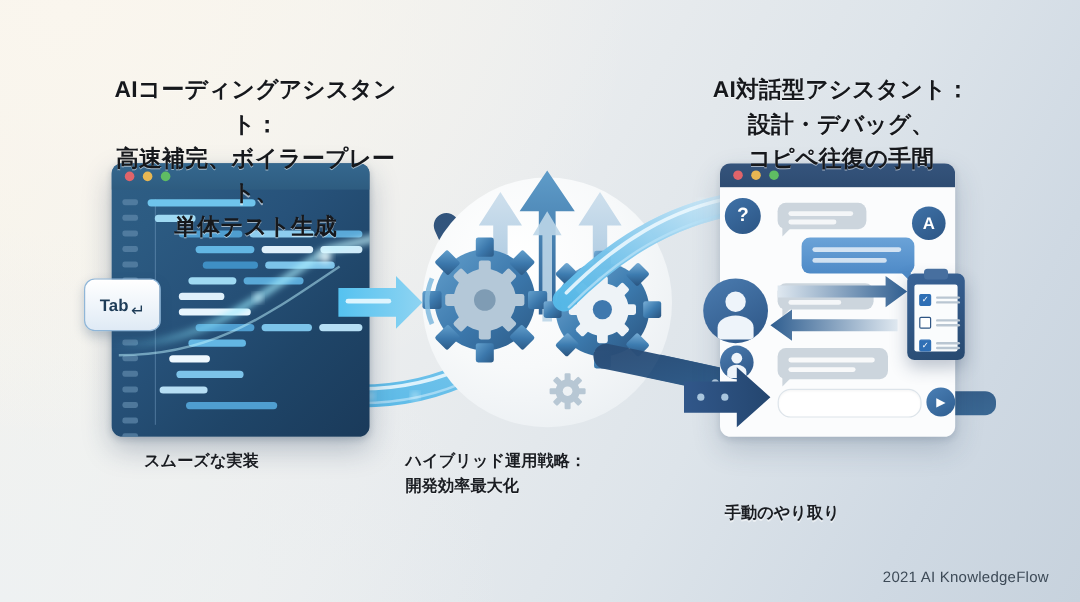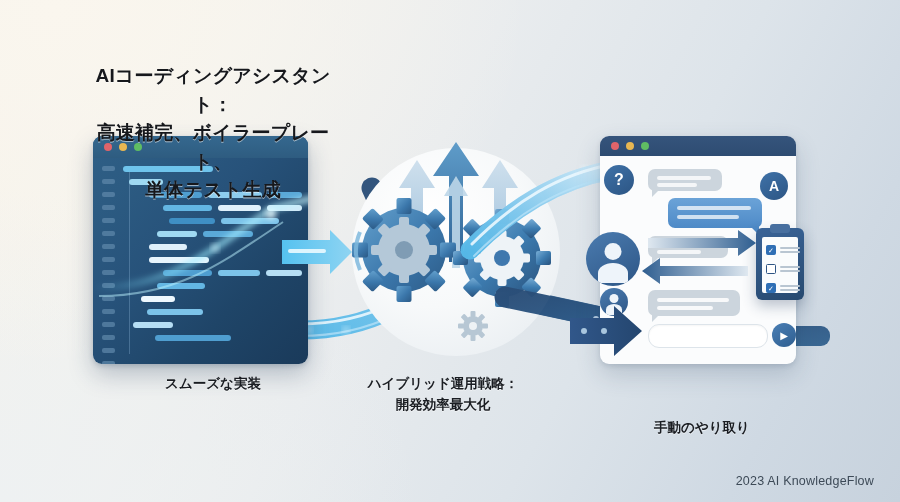--- a/index.html
+++ b/index.html
@@ -19,21 +19,21 @@
   
   .head{
     position:absolute;text-align:center;color:#16181c;
     font-weight:bold;font-size:19px;line-height:1.5;letter-spacing:.2px;
     text-shadow:0 1px 0 rgba(255,255,255,.55);
   }
   #head-left{left:88px;top:62px;width:250px;}
   #head-right{left:588px;top:62px;width:226px;}
 
   .caption{
-    position:absolute;text-align:center;color:#1a1d22;
+    position:absolute;color:#1a1d22;
     font-weight:bold;font-size:13.5px;line-height:1.55;
     text-shadow:0 1px 0 rgba(255,255,255,.5);
   }
   #cap-left{left:120px;top:374px;width:186px;}
   #cap-mid{left:338px;top:374px;width:210px;}
   #cap-right{left:604px;top:374px;width:196px;margin-top:44px;}
 
   #footer{
     position:absolute;right:26px;bottom:14px;
     font-size:12.5px;color:#3d4a57;letter-spacing:.2px;
@@ -388,20 +388,24 @@
           <stop offset="100%" stop-color="rgba(210,248,255,.95)"></stop>
         </linearGradient>
       </defs>
       <path d="M 10,96 C 90,96 130,56 190,16 L 248,2" stroke="url(#streak)" stroke-width="5" fill="none" filter="url(#soft)"></path>
       <path d="M 16,104 C 96,104 140,70 200,30" stroke="rgba(190,243,255,.5)" stroke-width="2" fill="none"></path>
       <circle cx="188" cy="22" r="5" fill="#e8fbff" filter="url(#soft)"></circle>
       <circle cx="132" cy="56" r="3" fill="#d6f5ff" filter="url(#soft)"></circle>
     </svg>
   </div>
 
+  <div id="tabkey">
+    <span class="t">Tab</span>
+    <span class="ret">↵</span>
+  </div>
 
   <svg class="layer" viewBox="0 0 900 502">
     <g>
       <path d="M 282,240 L 330,240 L 330,230 L 352,252 L 330,274 L 330,264 L 282,264 Z" fill="url(#gArrowLight)"></path>
       <rect x="288" y="249" width="38" height="4" rx="2" fill="#eaf9ff" opacity=".9"></rect>
     </g>
   </svg>
 
   <div id="chat">
     <div class="titlebar">
@@ -501,19 +505,20 @@
       <circle cx="604" cy="331" r="3" fill="#a9c6de"></circle>
     </g>
   </svg>
 
   <div id="inputbar"></div>
   <div id="sendbtn">
     <span>▶</span>
   </div>
 
   <div class="head" id="head-left">AIコーディングアシスタント：<br>高速補完、ボイラープレート、<br>単体テスト生成</div>
+  <div class="head" id="head-right">AI対話型アシスタント：<br>設計・デバッグ、<br>コピペ往復の手間</div>
 
   <div class="caption" id="cap-left">スムーズな実装</div>
   <div class="caption" id="cap-mid">ハイブリッド運用戦略：<br>開発効率最大化</div>
   <div class="caption" id="cap-right">手動のやり取り</div>
 
-  <div id="footer">2023 AI KnowledgeFlow</div>
+  <div id="footer">2021 AI KnowledgeFlow</div>
 </div>
 
 </body></html>

